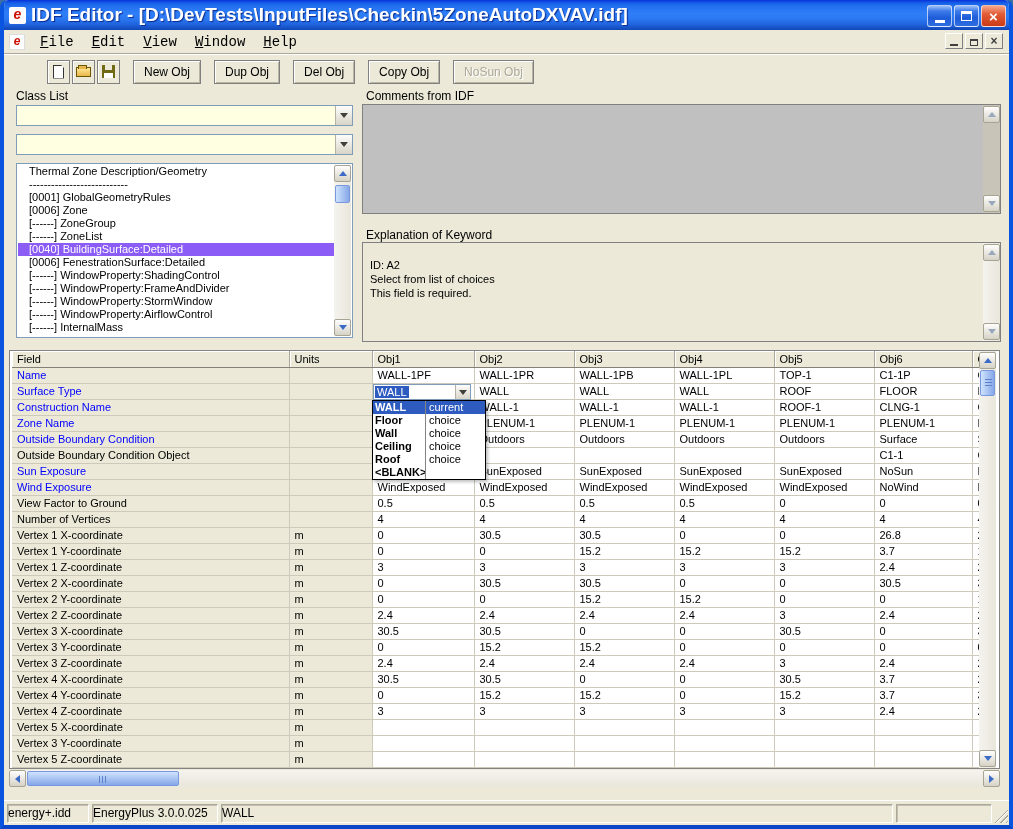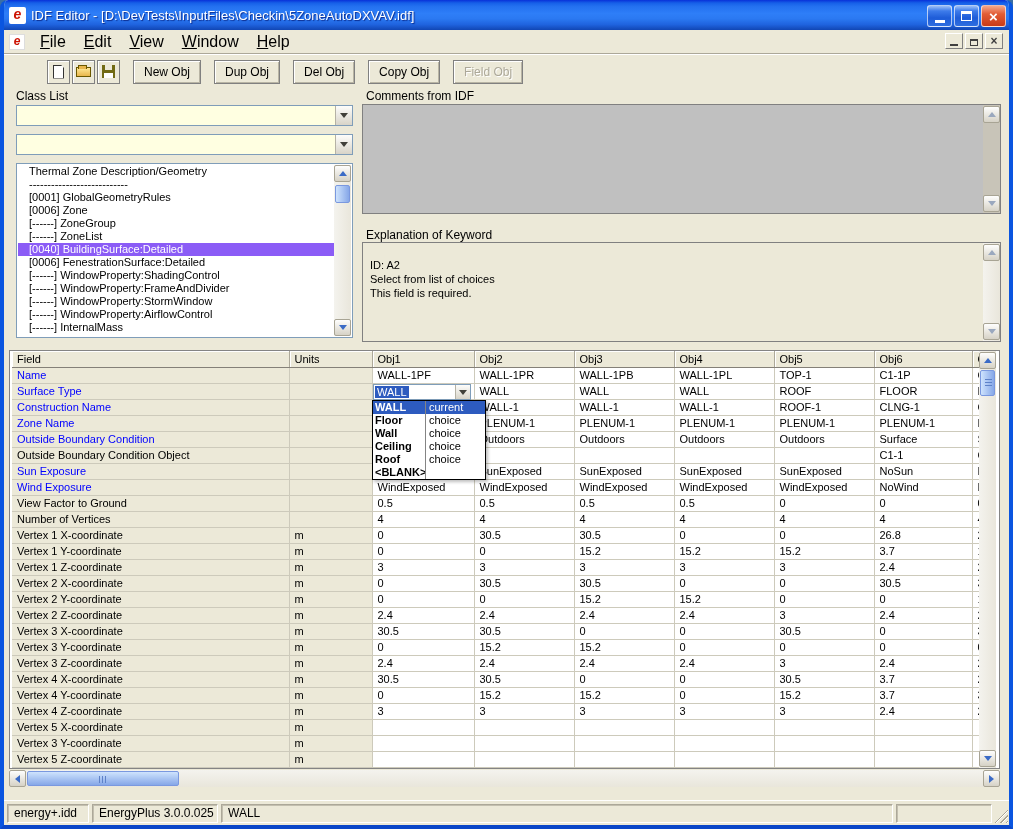--- a/index.html
+++ b/index.html
@@ -11,35 +11,35 @@
     border-radius:8px 8px 0 0;
   }
   
   #titlebar {
     position:absolute; left:-4px; top:0; width:1013px; height:30px;
     background:linear-gradient(180deg,#0831D9 0%,#1660E8 10%,#2471F0 22%,#2E7EF8 45%,#2B79F2 62%,#1F63DE 82%,#1146B4 100%);
     border-radius:8px 8px 0 0; color:#fff; display:flex; align-items:center;
   }
   #titlebar .app-icon { width:17px; height:17px; margin:0 5px 0 9px; background:#fff; border-radius:2px;
     color:#CC1100; font-weight:bold; font-style:italic; font-size:14px; line-height:15px; text-align:center; }
-  #titlebar .title { font-size:13px; font-weight:normal; text-shadow:1px 1px 1px #0A2A8C; white-space:nowrap; }
+  #titlebar .title { font-size:19px; font-weight:bold; text-shadow:1px 1px 1px #0A2A8C; white-space:nowrap; }
   #tb-buttons { position:absolute; right:7px; top:5px; display:flex; gap:2px; }
   .tbb { width:25px; height:22px; border-radius:3px; border:1px solid rgba(255,255,255,.65);
     display:flex; align-items:center; justify-content:center; }
   .tbb.minmax { background:linear-gradient(180deg,#9CBEF7 0%,#3D7BEA 25%,#1E5CD8 60%,#2E6EE0 100%); }
   .tbb.close { background:linear-gradient(180deg,#F5A78A 0%,#E25C35 40%,#C93A17 100%); }
   .glyph-min { width:10px; height:3px; background:#fff; margin-top:11px; }
   .glyph-max { width:11px; height:10px; border:1px solid #fff; border-top:3px solid #fff; }
   .glyph-x { color:#fff; font-size:15px; font-weight:bold; line-height:15px; }
   
   #menubar { position:absolute; left:0; top:30px; width:1005px; height:24px; background:#ECE9D8;
     border-bottom:1px solid #ACA899; box-shadow:0 1px 0 #fff; display:flex; align-items:center; }
   #menubar .app-icon { width:16px; height:16px; margin:0 6px 0 5px; background:#fff; border:1px solid #ddd;
     color:#CC1100; font-weight:bold; font-style:italic; font-size:12px; line-height:13px; text-align:center; }
-  .menu-item { font-size:16px; color:#000; padding:3px 9px; }
+  .menu-item { font-size:14px; color:#000; padding:3px 9px;font-family:Liberation Mono, monospace; }
   .menu-item u { text-decoration:underline; }
   #mdi-controls { position:absolute; right:6px; top:3px; display:flex; gap:2px; }
   .mdib { width:18px; height:16px; background:#ECE9D8; border:1px solid #fff; border-right-color:#808080; border-bottom-color:#808080;
     display:flex; align-items:center; justify-content:center; color:#404040; }
   .g-mdimin { width:8px; height:2px; background:#404040; margin-top:8px; }
   .g-mdirestore { width:8px; height:7px; border:1px solid #404040; border-top:2px solid #404040; position:relative; top:1px; }
   .g-mdix { font-size:12px; font-weight:bold; line-height:12px; }
   
   #toolbar { position:absolute; left:0; top:55px; width:1005px; height:33px; display:flex; align-items:center; }
   .ibtn { width:23px; height:24px; margin-left:2px; background:#ECE9D8; border:1px solid #808080;
@@ -110,21 +110,21 @@
   #cell-combo .combo-btn { position:absolute; right:0; top:0; width:15px; height:14px; }
   #dropdown { position:absolute; left:368px; top:400px; width:114px; background:#fff; border:1px solid #000;
     z-index:6; box-shadow:2px 2px 3px rgba(0,0,0,.25); }
   #dropdown .drow { display:flex; height:13px; line-height:13px; font-size:11px; }
   #dropdown .dname { width:52px; font-weight:bold; padding-left:2px; white-space:nowrap; overflow:hidden; }
   #dropdown .dtag { flex:1; border-left:1px solid #848484; padding-left:3px; white-space:nowrap; overflow:hidden; }
   #dropdown .drow.sel { background:#2D5BBF; color:#fff; }
   
   #statusbar { position:absolute; left:0; top:800px; width:1005px; height:25px; background:#ECE9D8; border-top:1px solid #fff; }
   .spanel { position:absolute; top:3px; height:19px; border:1px solid #ACA899; border-bottom-color:#fff; border-right-color:#fff;
-    box-shadow:inset 1px 1px 0 rgba(120,116,100,.35); font-size:12px; line-height:17px; padding-left:6px; color:#000;
+    box-shadow:inset 1px 1px 0 rgba(120,116,100,.35); font-size:12px; line-height:17px; padding-left:0; color:#000;
     white-space:nowrap; overflow:hidden; }
   #grip { position:absolute; right:1px; bottom:2px; width:14px; height:14px;
     background:repeating-linear-gradient(135deg,transparent 0 2px,#A8A494 2px 3px,#fff 3px 4px);
     clip-path:polygon(100% 0,100% 100%,0 100%); }
 </style>
 </head>
 <body>
 
 <div id="win">
 
@@ -174,21 +174,21 @@
         <span class="ico-open"></span>
       </div>
     <div class="ibtn">
         <span class="ico-save"></span>
       </div>
     <div id="obj-buttons" style="display:flex;">
         <div class="tbtn">New Obj</div>
         <div class="tbtn">Dup Obj</div>
         <div class="tbtn">Del Obj</div>
         <div class="tbtn">Copy Obj</div>
-        <div class="tbtn disabled">Field Obj</div>
+        <div class="tbtn disabled">NoSun Obj</div>
       </div>
   </div>
 
   <div class="section-label" style="left:12px; top:89px;">Class List</div>
   <div class="xp-combo" style="top:105px;">
     <span style="flex:1;font-size:11px;line-height:19px;padding-left:3px;"></span>
     <div class="combo-btn">
         <span class="tri-down"></span>
       </div>
   </div>

